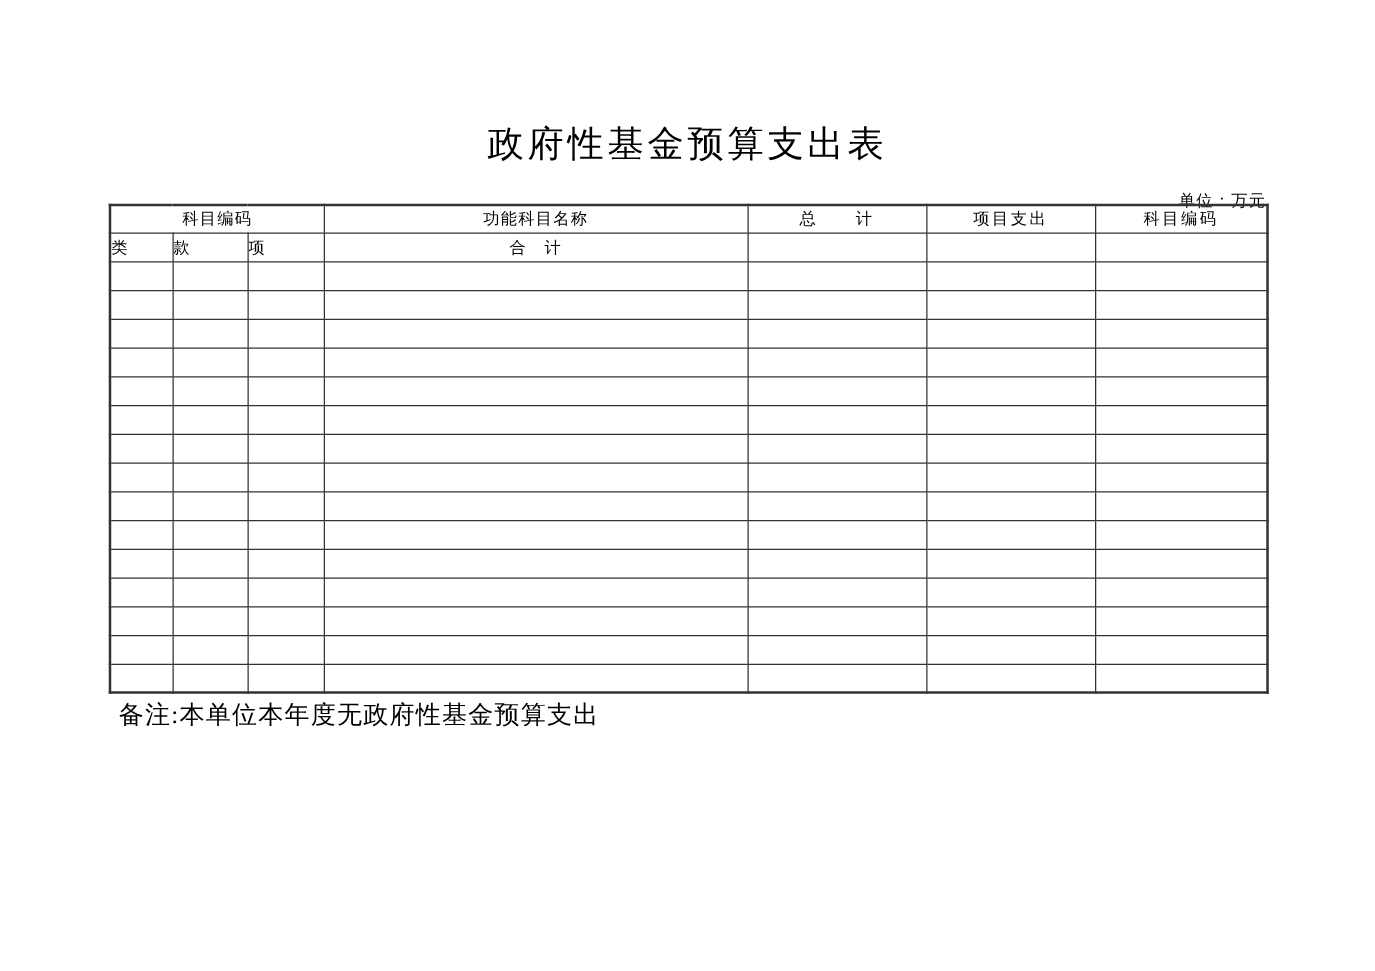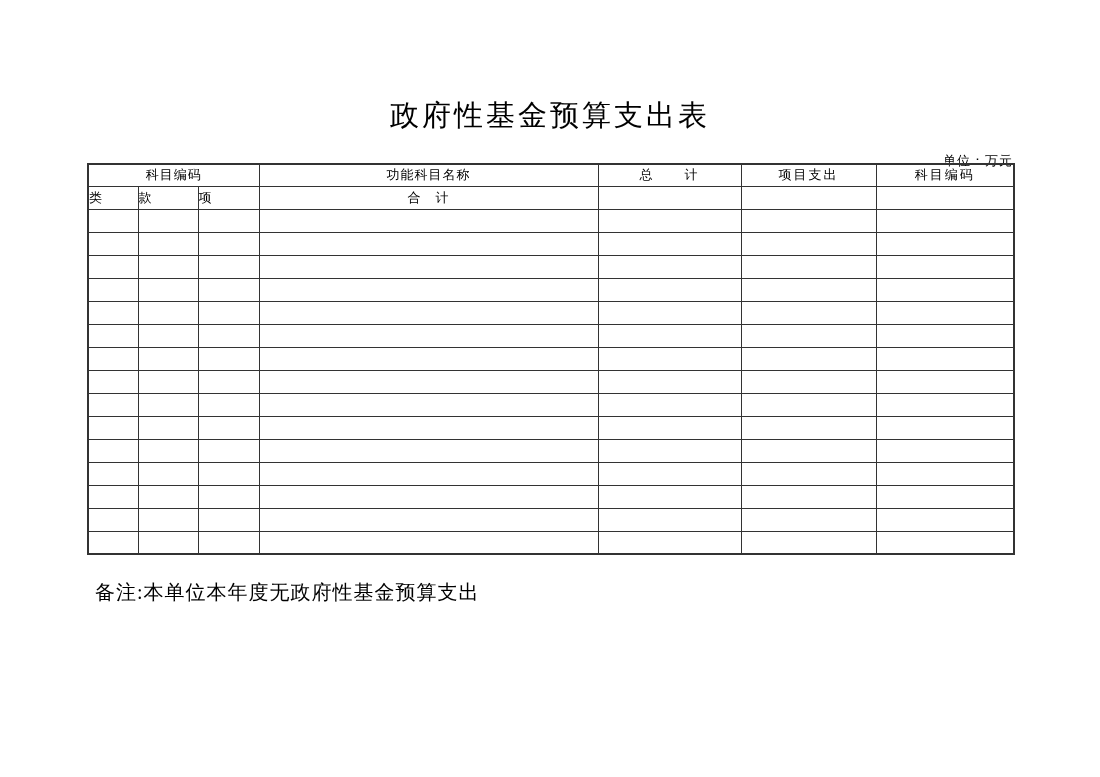--- a/index.html
+++ b/index.html
@@ -51,21 +51,21 @@
     vertical-align: middle;
   }
   tr.hrow1 { height: 22px; margin-top: 48px; }
   tr.hrow2 { height: 23px; }
   tr.drow  { height: 23px; }
   .tc { text-align: center; letter-spacing: 1px; }
   .tcw { text-align: center; letter-spacing: 2px; }
   .tl { text-align: left; padding-left: 3px; }
   .note {
     position: absolute;
-    top: 579px;
+    top: 558px;
     left: 95px;
     font-size: 20px;
     letter-spacing: 1px;
     white-space: nowrap;
   }
 </style>
 </head>
 <body>
 
 <div class="page-title">政府性基金预算支出表</div>

